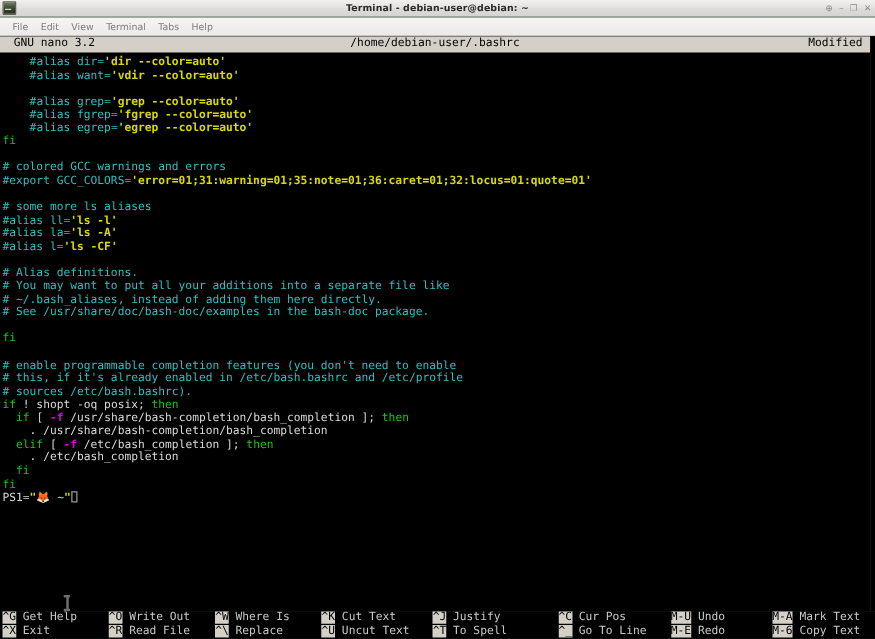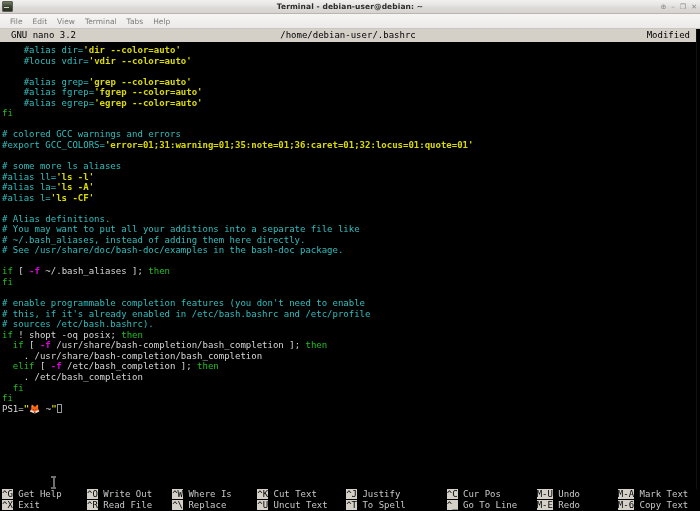--- a/index.html
+++ b/index.html
@@ -254,41 +254,40 @@
   <div id="terminal">
 
     <div id="nano-header">
       <span class="nh-left">GNU nano 3.2</span>
       <span class="nh-mid">/home/debian-user/.bashrc</span>
       <span class="nh-right">Modified</span>
     </div>
 
     <div id="editor">
         <div class="line"><span class="c-plain">    </span><span class="c-comment">#alias dir=</span><span class="c-string">'dir --color=auto'</span></div>
-        <div class="line"><span class="c-plain">    </span><span class="c-comment">#locus vdir=</span><span class="c-string">'vdir --color=auto'</span></div>
+        <div class="line"><span class="c-plain">    </span><span class="c-comment">#alias want=</span><span class="c-string">'vdir --color=auto'</span></div>
         <div class="line">&nbsp;</div>
         <div class="line"><span class="c-plain">    </span><span class="c-comment">#alias grep=</span><span class="c-string">'grep --color=auto'</span></div>
         <div class="line"><span class="c-plain">    </span><span class="c-comment">#alias fgrep=</span><span class="c-string">'fgrep --color=auto'</span></div>
         <div class="line"><span class="c-plain">    </span><span class="c-comment">#alias egrep=</span><span class="c-string">'egrep --color=auto'</span></div>
         <div class="line"><span class="c-kw">fi</span></div>
         <div class="line">&nbsp;</div>
         <div class="line"><span class="c-comment"># colored GCC warnings and errors</span></div>
         <div class="line"><span class="c-comment">#export GCC_COLORS=</span><span class="c-string">'error=01;31:warning=01;35:note=01;36:caret=01;32:locus=01:quote=01'</span></div>
         <div class="line">&nbsp;</div>
         <div class="line"><span class="c-comment"># some more ls aliases</span></div>
         <div class="line"><span class="c-comment">#alias ll=</span><span class="c-string">'ls -l'</span></div>
         <div class="line"><span class="c-comment">#alias la=</span><span class="c-string">'ls -A'</span></div>
         <div class="line"><span class="c-comment">#alias l=</span><span class="c-string">'ls -CF'</span></div>
         <div class="line">&nbsp;</div>
         <div class="line"><span class="c-comment"># Alias definitions.</span></div>
         <div class="line"><span class="c-comment"># You may want to put all your additions into a separate file like</span></div>
         <div class="line"><span class="c-comment"># ~/.bash_aliases, instead of adding them here directly.</span></div>
         <div class="line"><span class="c-comment"># See /usr/share/doc/bash-doc/examples in the bash-doc package.</span></div>
         <div class="line">&nbsp;</div>
-        <div class="line"><span class="c-kw">if </span><span class="c-white">[ </span><span class="c-flag">-f</span><span class="c-white"> ~/.bash_aliases </span><span class="c-white">]</span><span class="c-white">; </span><span class="c-kw">then</span></div>
         <div class="line"><span class="c-kw">fi</span></div>
         <div class="line">&nbsp;</div>
         <div class="line"><span class="c-comment"># enable programmable completion features (you don't need to enable</span></div>
         <div class="line"><span class="c-comment"># this, if it's already enabled in /etc/bash.bashrc and /etc/profile</span></div>
         <div class="line"><span class="c-comment"># sources /etc/bash.bashrc).</span></div>
         <div class="line"><span class="c-kw">if</span><span class="c-white"> ! shopt -oq posix</span><span class="c-white">; </span><span class="c-kw">then</span></div>
         <div class="line"><span class="c-plain">  </span><span class="c-kw">if </span><span class="c-white">[ </span><span class="c-flag">-f</span><span class="c-white"> /usr/share/bash-completion/bash_completion ]; </span><span class="c-kw">then</span></div>
         <div class="line"><span class="c-white">    . /usr/share/bash-completion/bash_completion</span></div>
         <div class="line"><span class="c-plain">  </span><span class="c-kw">elif </span><span class="c-white">[ </span><span class="c-flag">-f</span><span class="c-white"> /etc/bash_completion ]; </span><span class="c-kw">then</span></div>
         <div class="line"><span class="c-white">    . /etc/bash_completion</span></div>

